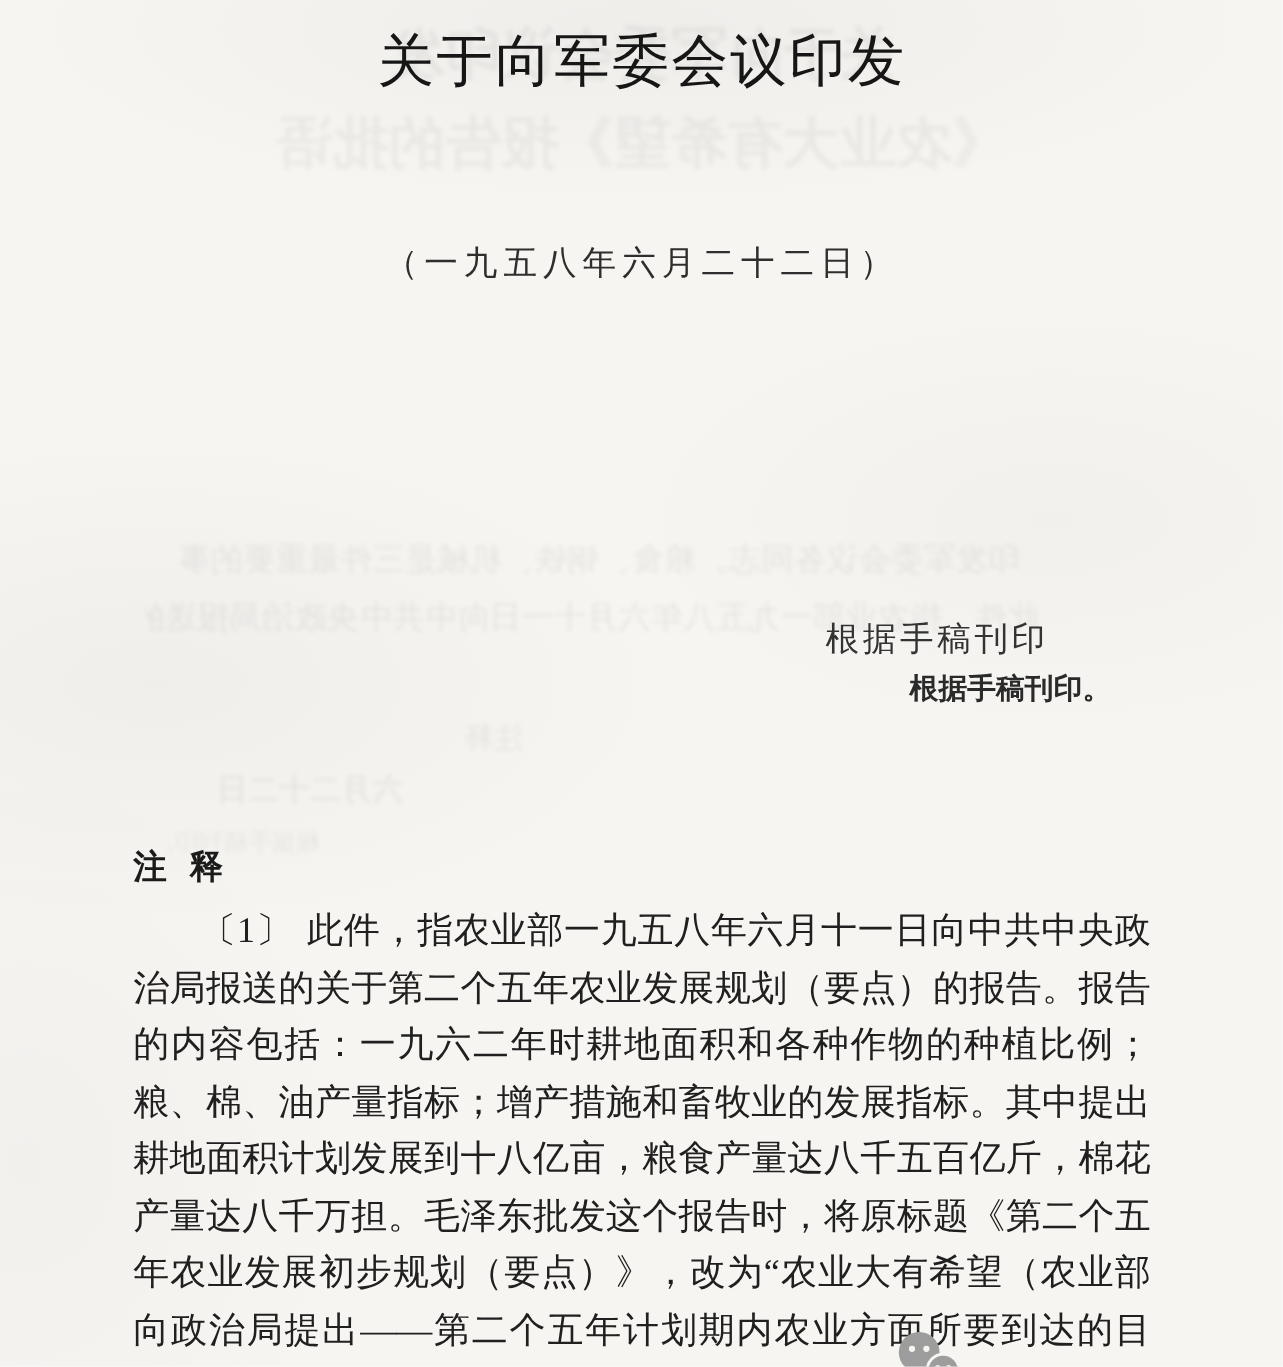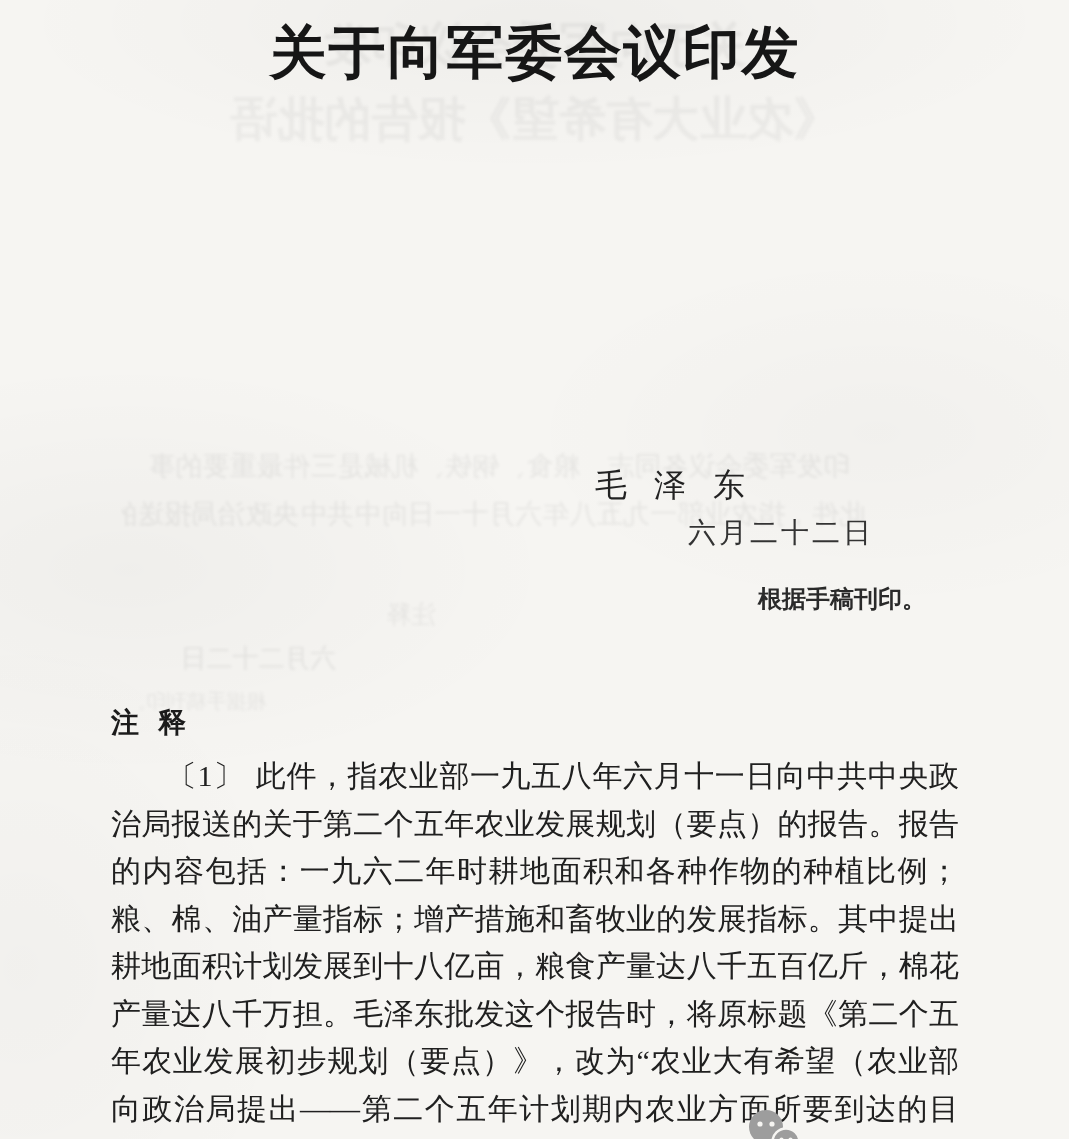--- a/index.html
+++ b/index.html
@@ -38,21 +38,21 @@
   .g-c  { top: 598px; left: 286px; width: 150px; font-size: 25px; opacity: .10; }
   .g-d  { top: 641px; left: 136px; width: 200px; font-size: 26px; opacity: .12; }
   .g-e  { top: 688px; left: 106px; width: 160px; font-size: 20px; opacity: .10; }
 
   
   .title-block {
     position: absolute; top: 16px; left: 111px; width: 848px;
     text-align: center; color: #161616;
   }
   .title-line {
-    font-size: 57px; font-weight: 700; line-height: 73px;
+    font-size: 47px; font-weight: 400; line-height: 73px;
     letter-spacing: 2px; margin: 0;
   }
   .date-line {
     position: absolute; top: 200px; left: 111px; width: 848px;
     text-align: center; font-size: 28px; letter-spacing: 5px;
     color: #2e2e2e;
   }
   .body-par {
     position: absolute; top: 320px; left: 111px; width: 848px;
     margin: 0;
@@ -66,21 +66,21 @@
   }
   .sig {
     position: absolute; top: 464px; left: 595px;
     font-size: 32px; letter-spacing: 27px; color: #222222;
   }
   .sig-date {
     position: absolute; top: 514px; left: 688px;
     font-size: 28px; letter-spacing: 3px; color: #333333;
   }
   .source-note {
-    position: absolute; top: 583px; left: 758px;
+    position: absolute; top: 558px; left: 758px;
     font-size: 24px; font-weight: 600; color: #2a2a2a;
   }
   .notes-head {
     position: absolute; top: 704px; left: 111px;
     font-size: 28px; font-weight: 700; letter-spacing: 19px; color: #1b1b1b; text-align: center;
   }
   .note-par {
     position: absolute; top: 752px; left: 111px; width: 848px;
     margin: 0;
     font-size: 30px; line-height: 47.5px;
@@ -114,24 +114,24 @@
     <div class="ghost g-b">此件，指农业部一九五八年六月十一日向中共中央政治局报送的关于第二个五年农业发展规划（要点）的报告。报告的内容包括：一九六二年时耕地面积和各种作物的种植比例；粮、棉、油产量指标；增产措施和畜牧业的发展指标。其中提出耕地面积计划发展到十八亿亩，粮食产量达八千五百亿斤，棉花产量达八千万担。毛泽东批发这个报告时，将原标题《第二个五年农业发展初步规划（要点）》，改为“农业大有希望（农业部向政治局提出——第二个五年计划期内农业方面所要到达的目的）”。</div>
     <div class="ghost g-c">注释</div>
     <div class="ghost g-d">六月二十二日</div>
     <div class="ghost g-e">根据手稿刊印。</div>
   </div>
 
   <div class="title-block">
     <h1 class="title-line">关于向军委会议印发</h1>
   </div>
 
+  <div class="date-line">（一九五八年六月二十二日）</div>
 
 
-  <div class="sig">毛泽东</div>
-  <div class="sig-date">六月二十二日</div>
+  <div class="sig-date">根据手稿刊印</div>
   <div class="source-note">根据手稿刊印。</div>
 
   <div class="notes-head">注释</div>
   <p class="note-par"><span class="note-marker">〔1〕</span><span>此件，指农业部一九五八年六月十一日向中共中央政治局报送的关于第二个五年农业发展规划（要点）的报告。报告的内容包括：一九六二年时耕地面积和各种作物的种植比例；粮、棉、油产量指标；增产措施和畜牧业的发展指标。其中提出耕地面积计划发展到十八亿亩，粮食产量达八千五百亿斤，棉花产量达八千万担。毛泽东批发这个报告时，将原标题《第二个五年农业发展初步规划（要点）》，改为“农业大有希望（农业部向政治局提出——第二个五年计划期内农业方面所要到达的目的）”。</span></p>
 
   <div class="watermark">
     <svg class="wm-icon" viewBox="0 0 56 52" xmlns="http://www.w3.org/2000/svg" aria-hidden="true">
       <g fill="#9d9d9d">
         <circle cx="20" cy="18" r="17"></circle>
         <polygon points="9,31 4,42 19,34"></polygon>

